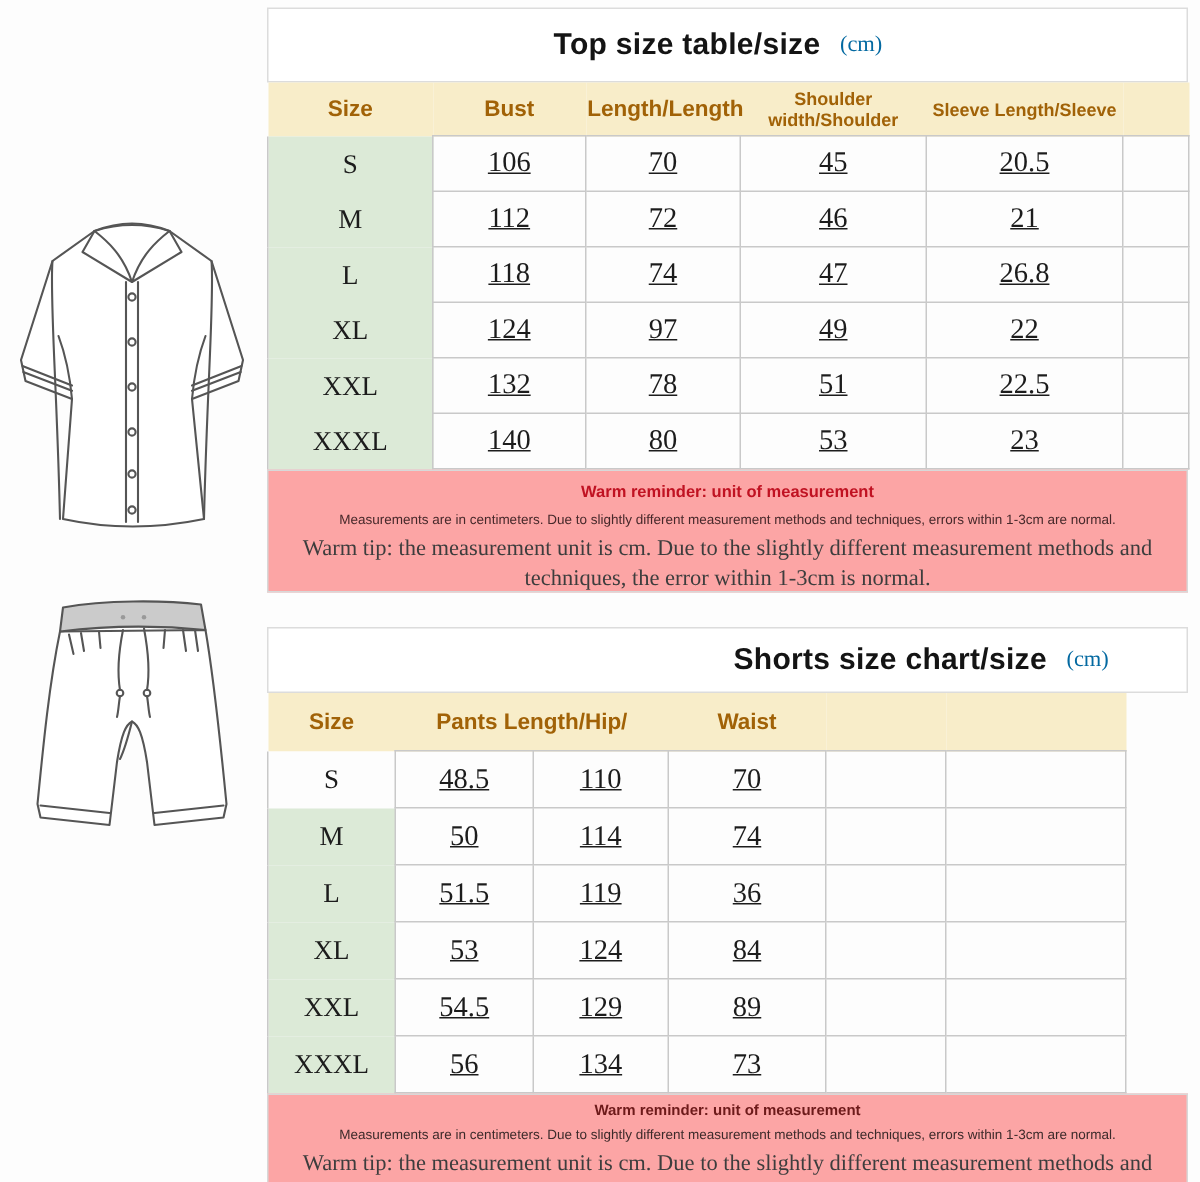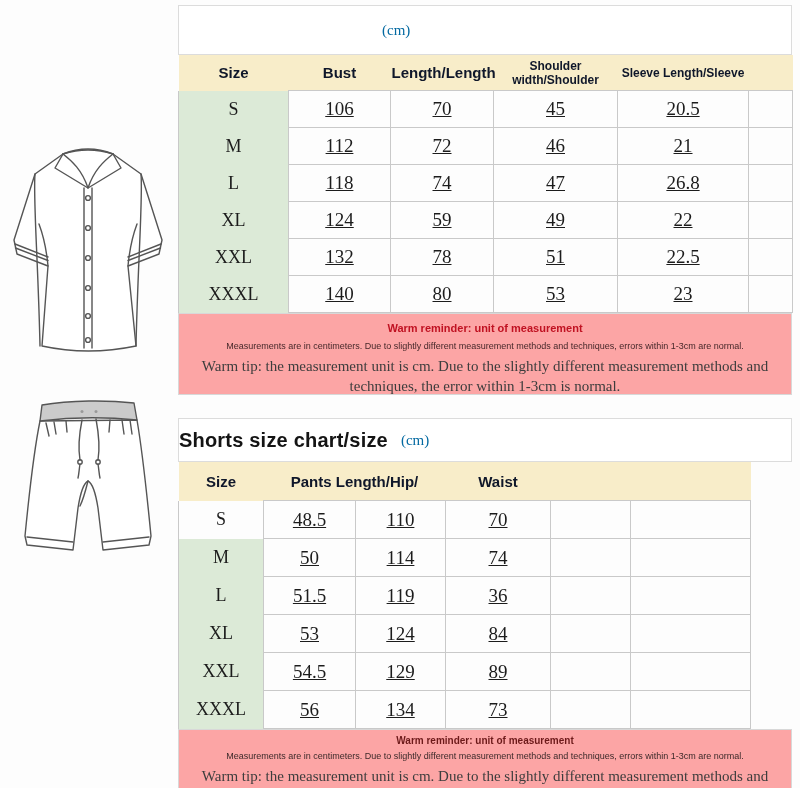--- a/index.html
+++ b/index.html
@@ -10,29 +10,29 @@
   }
   .section{position:absolute;left:178px;width:614px;}
   #top-section{top:5px;}
   #shorts-section{top:418px;}
 
   .title-box{
     background:#ffffff;border:1px solid #dcdcdc;box-sizing:border-box;
     display:flex;align-items:center;
   }
   #top-section .title-box{height:50px;padding-left:190px;}
-  #shorts-section .title-box{height:44px;align-items:center;}
+  #shorts-section .title-box{height:44px;padding-left:310px;align-items:center;}
   .chart-title{font-weight:bold;font-size:20px;color:#141414;letter-spacing:.2px;}
   .unit{font-family:"Liberation Serif","DejaVu Serif",serif;font-size:15px;color:#0369a1;margin-left:13px;}
 
   table{border-collapse:collapse;table-layout:fixed;}
   #top-table{width:614px;}
   #shorts-table{width:572px;}
   th{
-    background:#f8edc9;border:0;font-weight:bold;color:#0f172a;
+    background:#f8edc9;border:0;font-weight:bold;color:#a16207;
     text-align:center;vertical-align:middle;
   }
   #top-table th{height:33px;}
   #shorts-table th{height:36px;}
   .hdr-md{font-size:15px;}
   .hdr-sm{font-size:12px;}
 
   td{
     text-align:center;vertical-align:middle;
     font-family:"Liberation Serif","DejaVu Serif",serif;
@@ -100,20 +100,21 @@
     <path d="M68,74 C67,80 67,84 66,88 M86,74 C87,80 87,84 88,88"></path>
     <path d="M76,91 C73,103 71,110 68,116"></path>
     <path d="M34,33 L37,46 M42,32 L44,44 M54,31 L55,42 M98,30 L97,42 M110,30 L112,44 M118,30 L120,44"></path>
     <circle cx="70" cy="21.5" r="1.5" fill="#999" stroke="none"></circle>
     <circle cx="84" cy="21.5" r="1.5" fill="#999" stroke="none"></circle>
   </g>
 </svg>
 
 <div class="section" id="top-section">
   <div class="title-box">
+    <span class="chart-title">Top size table/size</span>
     <span class="unit">(cm)</span>
   </div>
 
   <table id="top-table">
     <colgroup>
       <col style="width:110px">
         <col style="width:102px">
         <col style="width:103px">
       <col style="width:124px">
         <col style="width:131px">
@@ -150,21 +151,21 @@
           <td class="size-cell">L</td>
           <td class="num-cell">118</td>
           <td class="num-cell">74</td>
           <td class="num-cell">47</td>
           <td class="num-cell">26.8</td>
           <td class="empty-cell"></td>
         </tr>
         <tr>
           <td class="size-cell">XL</td>
           <td class="num-cell">124</td>
-          <td class="num-cell">59</td>
+          <td class="num-cell">97</td>
           <td class="num-cell">49</td>
           <td class="num-cell">22</td>
           <td class="empty-cell"></td>
         </tr>
         <tr>
           <td class="size-cell">XXL</td>
           <td class="num-cell">132</td>
           <td class="num-cell">78</td>
           <td class="num-cell">51</td>
           <td class="num-cell">22.5</td>

